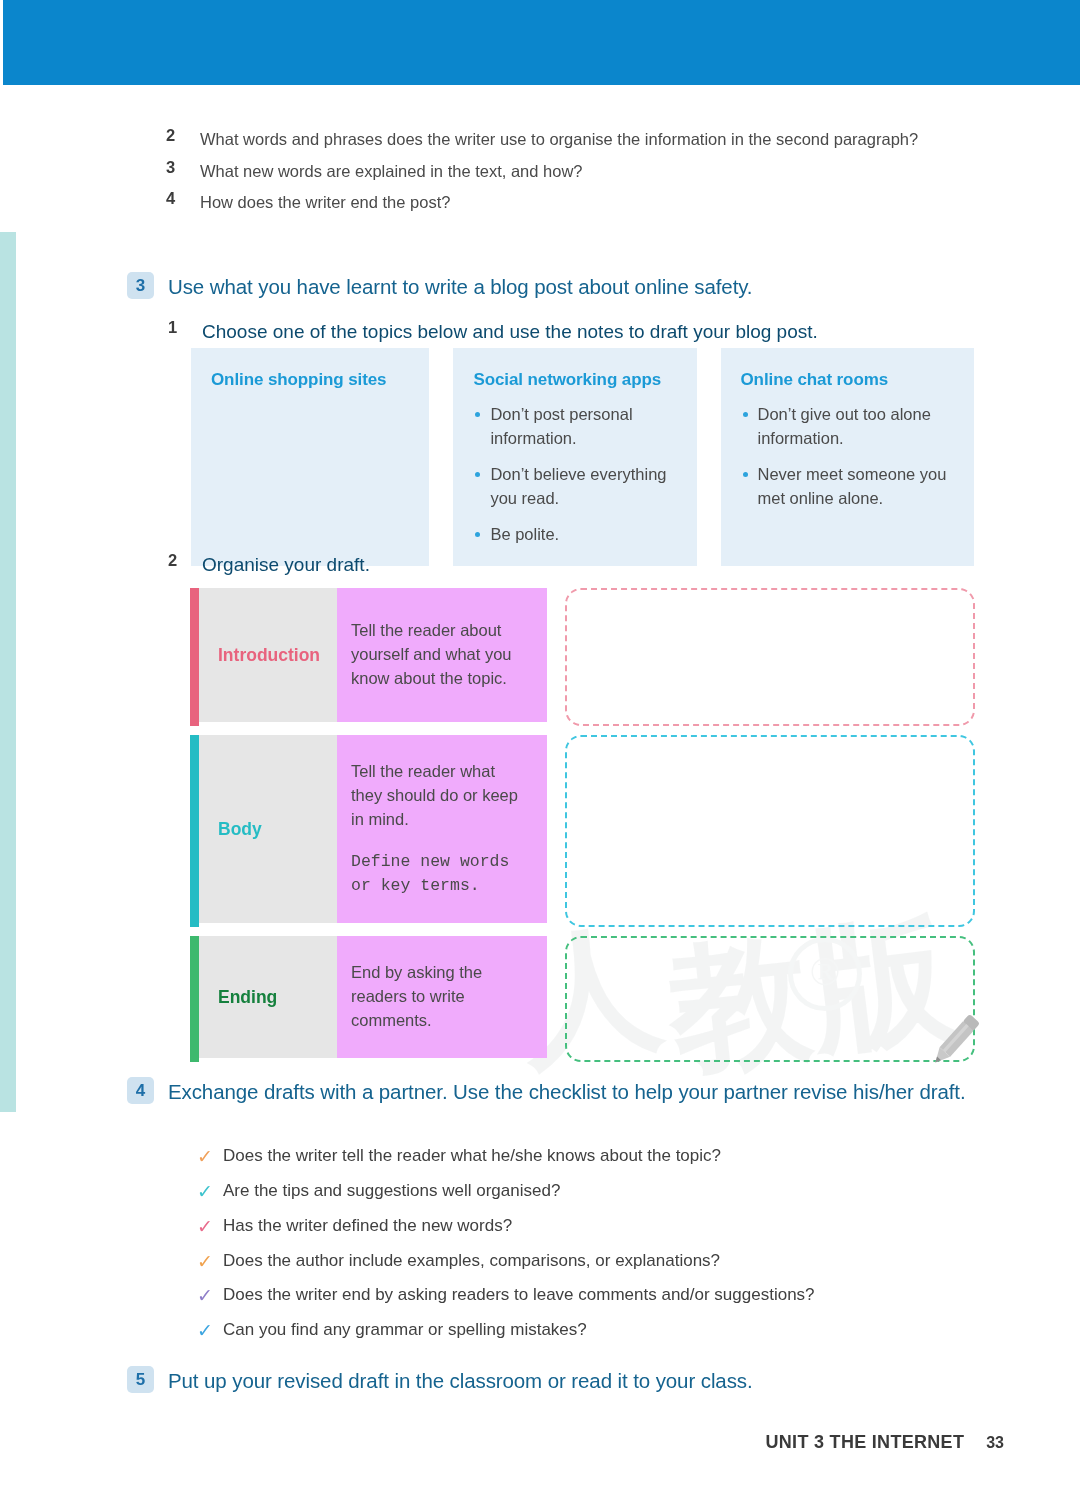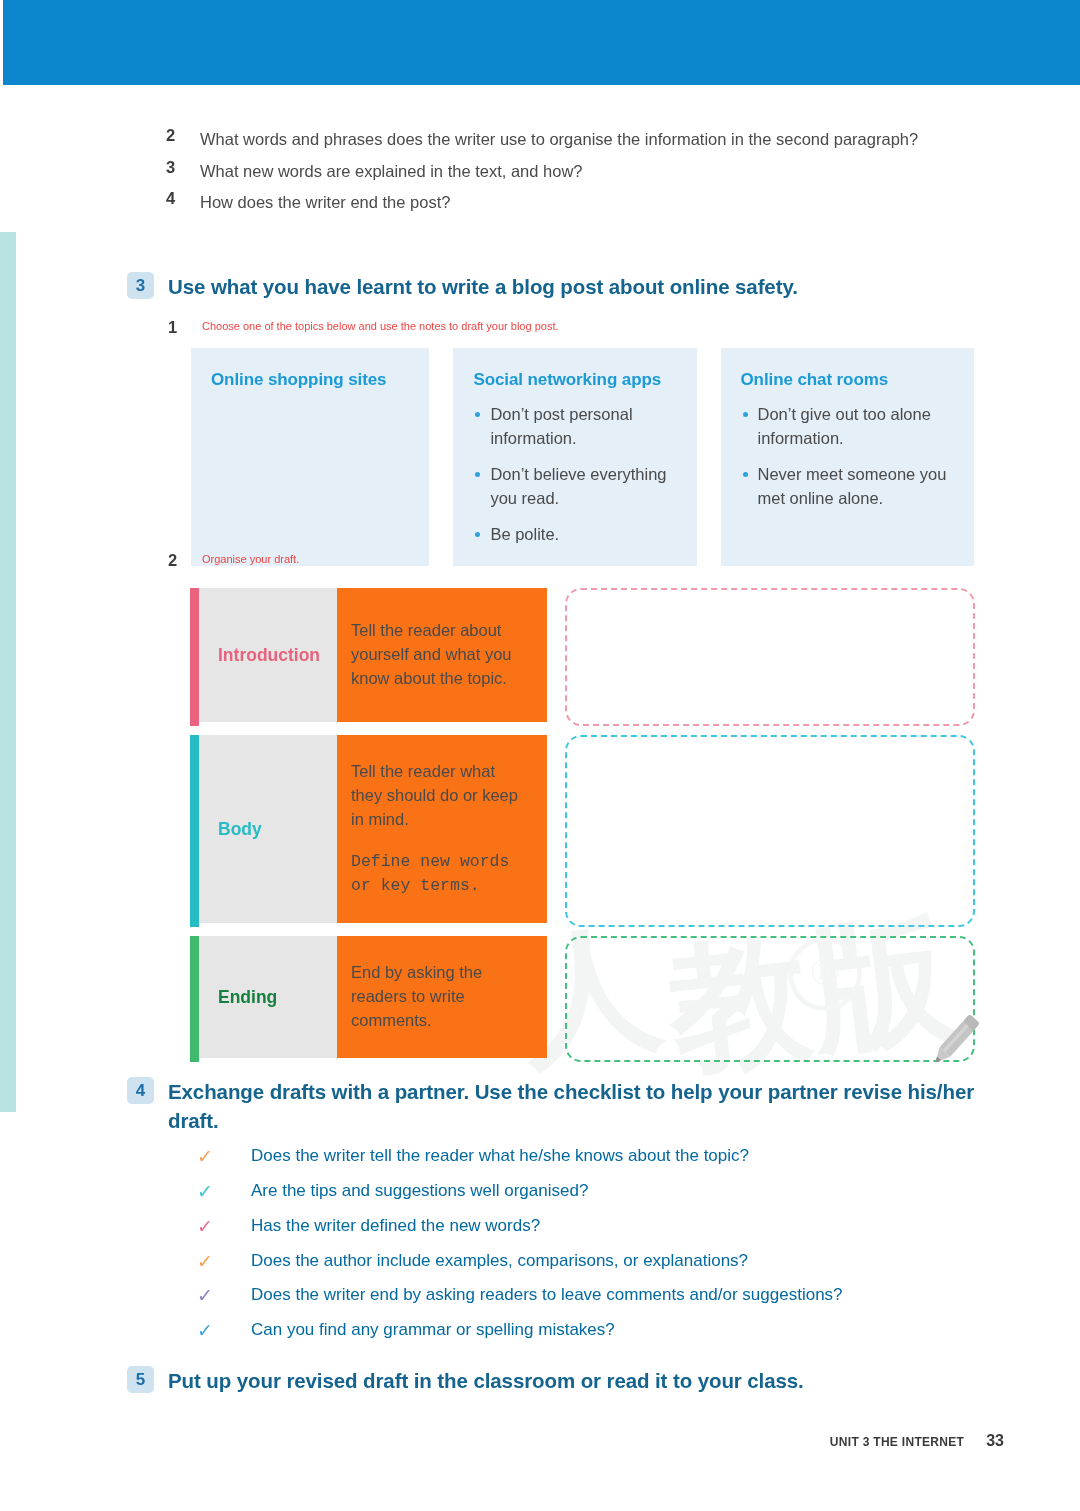--- a/index.html
+++ b/index.html
@@ -124,41 +124,41 @@
     background: #cfe2f0;
     color: #1e6fa8;
     font-weight: 700;
     font-size: 17px;
     text-align: center;
     line-height: 27px;
     margin-right: 14px;
   }
   .sec-title {
     font-size: 20.5px;
-    font-weight: 700;
+    font-weight: 400;
     color: #15638f;
     line-height: 1.42;
     letter-spacing: -0.1px;
   }
 
   
   .sub-item {
     position: absolute;
     display: flex;
   }
   .sub-num {
     width: 34px;
     flex: 0 0 34px;
     font-weight: 700;
     font-size: 16.5px;
     color: #3c3c3c;
   }
   .sub-text {
-    font-size: 11px;
-    color: #ef4444;
+    font-size: 19px;
+    color: #0c4a6e;
     line-height: 1.5;
   }
 
   
   .topic-row {
     position: absolute;
     left: 191px;
     top: 348px;
     width: 783px;
     display: flex;
@@ -229,21 +229,21 @@
     display: flex;
     align-items: center;
     padding-left: 19px;
     box-sizing: border-box;
     font-weight: 700;
     font-size: 17.5px;
   }
   .org-desc {
     width: 210px;
     flex: 0 0 210px;
-    background: #f97316;
+    background: #f0abfc;
     padding: 16px 22px 16px 14px;
     box-sizing: border-box;
     display: flex;
     flex-direction: column;
     justify-content: center;
     font-size: 16.5px;
     line-height: 1.44;
     color: #4a4a4a;
     font-weight: 400;
   }
@@ -305,35 +305,34 @@
   .check-mark {
     width: 26px;
     flex: 0 0 26px;
     font-size: 19px;
     line-height: 1.15;
     font-weight: 700;
   }
   .check-text {
     font-size: 17px;
     line-height: 1.2;
-    color: #0369a1;
-    margin-left: 28px;
+    color: #404040;
   }
 
   
   .footer {
     position: absolute;
     right: 76px;
     top: 1432px;
     display: flex;
     align-items: baseline;
     color: #3a3a3a;
   }
   .footer-unit {
-    font-size: 12px;
+    font-size: 18px;
     font-weight: 700;
     letter-spacing: 0.3px;
   }
   .footer-page {
     font-size: 16px;
     font-weight: 700;
     margin-left: 22px;
   }
 </style>
 </head>

